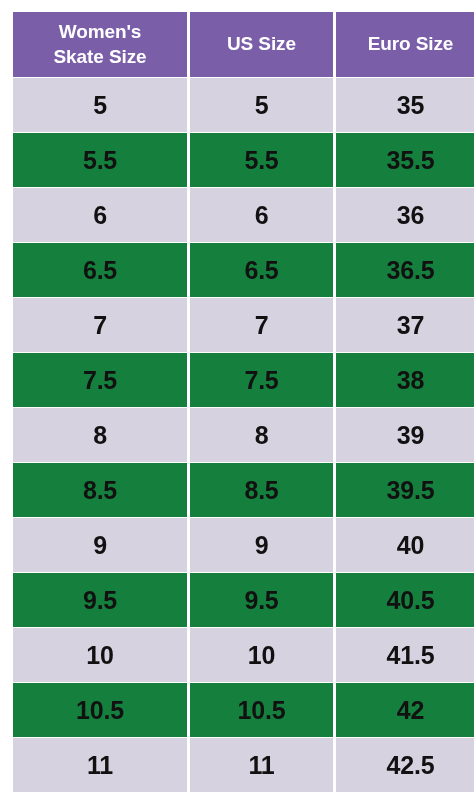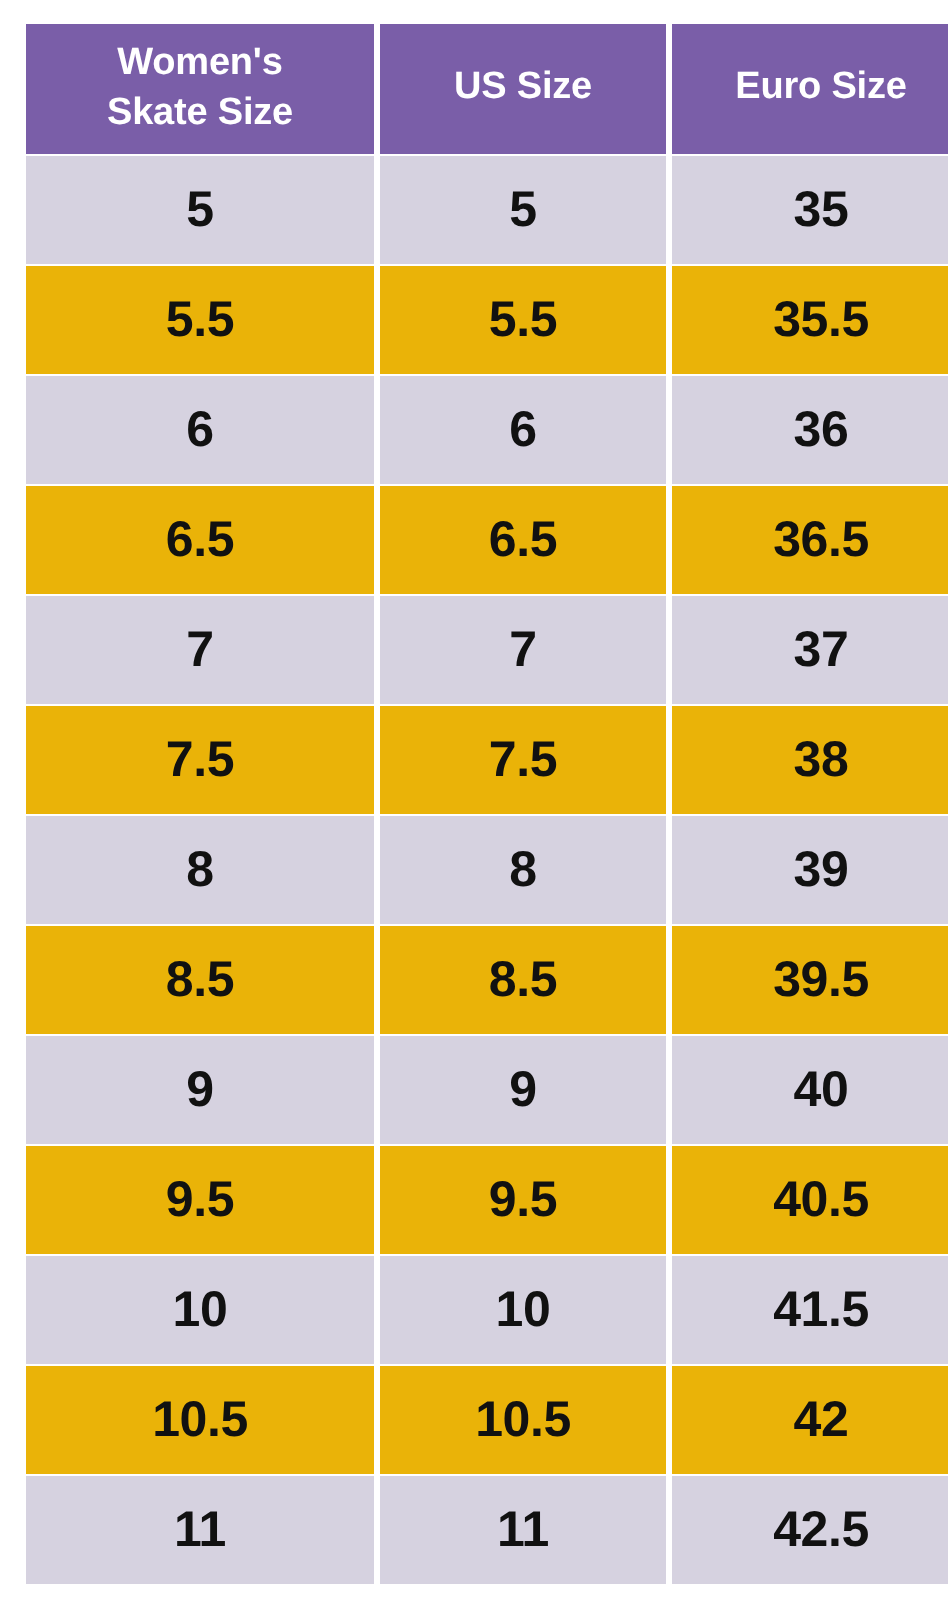--- a/index.html
+++ b/index.html
@@ -58,21 +58,21 @@
     color: #111111;
     font-size: 25px;
     font-weight: bold;
     height: 54px;
     padding: 0;
     border: 0;
     letter-spacing: -0.2px;
   }
 
   .chart-table tbody tr.row-dark  td { background: #D6D2E0; }
-  .chart-table tbody tr.row-light td { background: #eab308; }
+  .chart-table tbody tr.row-light td { background: #15803d; }
 </style>
 </head>
 <body>
 
 <div class="size-chart">
   <table class="chart-table">
     <thead>
       <tr>
         <th class="col-women">
           <span class="hdr-line">Women's</span>

